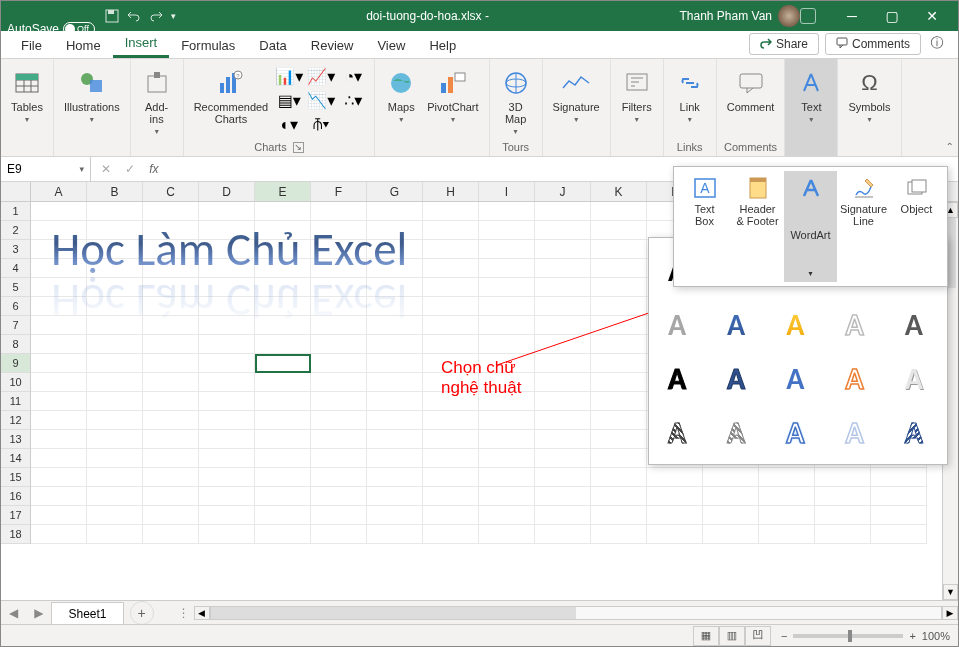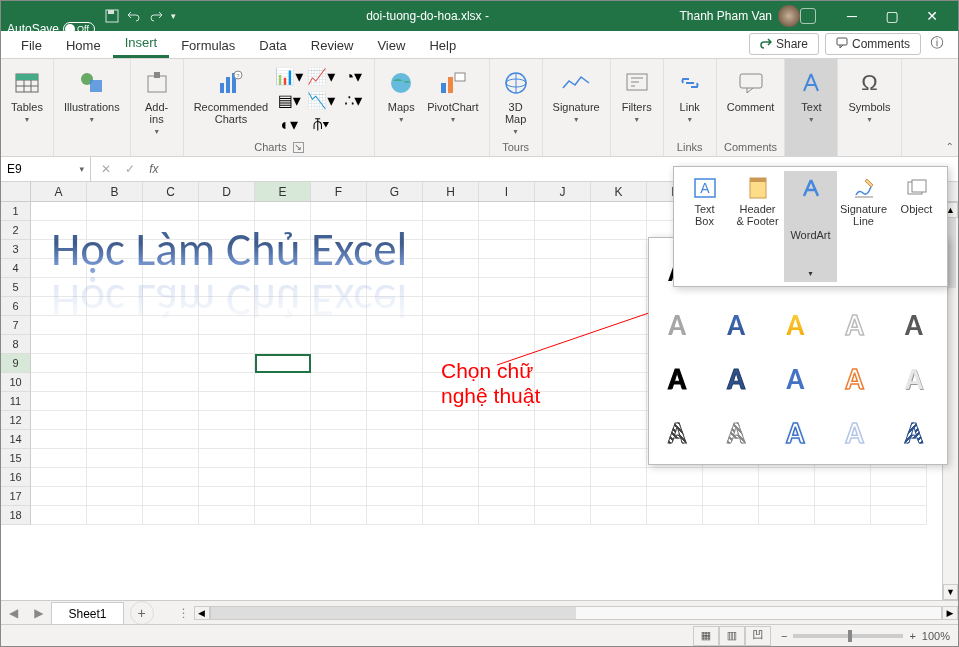--- a/index.html
+++ b/index.html
@@ -59,21 +59,21 @@
 .row .cell { width:56px; border-right:1px solid #e8e8e8; border-bottom:1px solid #e8e8e8;}
 .row .cell.sel { border:2px solid #217346;}
 
 .wordart-text { position:absolute; top: 38px; left: 50px; font-size: 47px; font-weight: 400; font-family: Calibri, sans-serif; color:#4472c4;
   background: linear-gradient(180deg,#4a6fa5 0%,#3d5a8a 40%,#6a8ac4 70%,#98b4e0 100%);
   -webkit-background-clip: text; background-clip:text; -webkit-text-fill-color:transparent;}
 .wordart-reflection { position:absolute; top:90px; left:50px; font-size:47px; font-family:Calibri,sans-serif; font-weight:400;
   transform: scaleY(-1); opacity:.22; color:#4472c4;
   -webkit-mask-image: linear-gradient(to bottom, rgba(0,0,0,0) 0%, rgba(0,0,0,.9) 100%);
   mask-image: linear-gradient(to bottom, rgba(0,0,0,0) 0%, rgba(0,0,0,.9) 100%);}
-.annotation { position:absolute; top:176px; left:440px; color:#ff0000; font-size:21px; line-height:1.2;}
+.annotation { position:absolute; top:176px; left:440px; color:#ff0000; font-size:17px; line-height:1.2;}
 .arrow { position:absolute; top:118px; left:486px; width:190px; height:70px;}
 
 .text-dropdown { position:absolute; top:165px; right:10px; width:275px; background:#fff; border:1px solid #bbb; box-shadow: 2px 2px 8px rgba(0,0,0,.2); padding: 4px; z-index:10;}
 .text-dropdown .dd-row { display:flex;}
 .dd-item { flex:1; display:flex; flex-direction:column; align-items:center; padding:4px 2px; font-size:11px; color:#333; cursor:pointer; gap:2px;}
 .dd-item.active { background:#d4d4d4;gap:28px;}
 .dd-item .ddicon { width:28px; height:26px; display:flex; align-items:center; justify-content:center;}
 .dd-item .ddl { text-align:center; line-height:1.1;}
 .dd-item .dddrop { font-size:8px;}
 
@@ -625,20 +625,39 @@
         <div class="cell"></div>
         <div class="cell"></div>
         <div class="cell"></div>
         <div class="cell"></div>
         <div class="cell"></div>
         <div class="cell"></div>
         <div class="cell"></div>
       </div>
       <div class="row">
         <div class="rh">12</div>
+        <div class="cell"></div>
+        <div class="cell"></div>
+        <div class="cell"></div>
+        <div class="cell"></div>
+        <div class="cell"></div>
+        <div class="cell"></div>
+        <div class="cell"></div>
+        <div class="cell"></div>
+        <div class="cell"></div>
+        <div class="cell"></div>
+        <div class="cell"></div>
+        <div class="cell"></div>
+        <div class="cell"></div>
+        <div class="cell"></div>
+        <div class="cell"></div>
+        <div class="cell"></div>
+      </div>
+      <div class="row">
+        <div class="rh">13</div>
         <div class="cell"></div>
         <div class="cell"></div>
         <div class="cell"></div>
         <div class="cell"></div>
         <div class="cell"></div>
         <div class="cell"></div>
         <div class="cell"></div>
         <div class="cell"></div>
         <div class="cell"></div>
         <div class="cell"></div>

